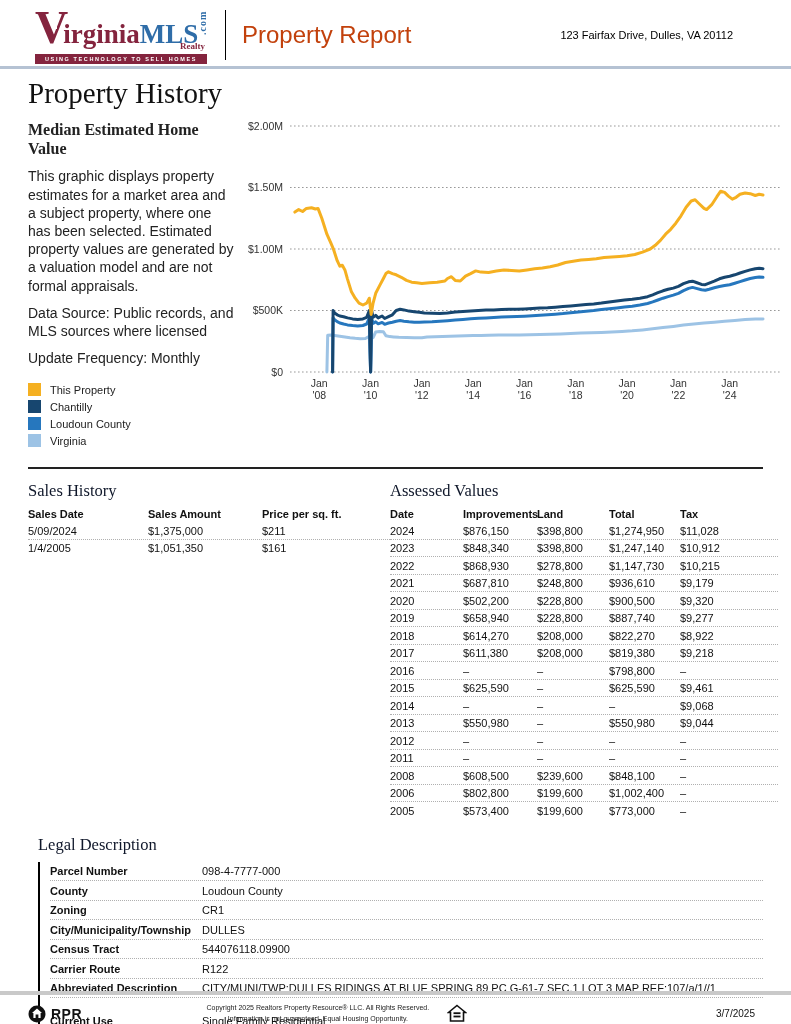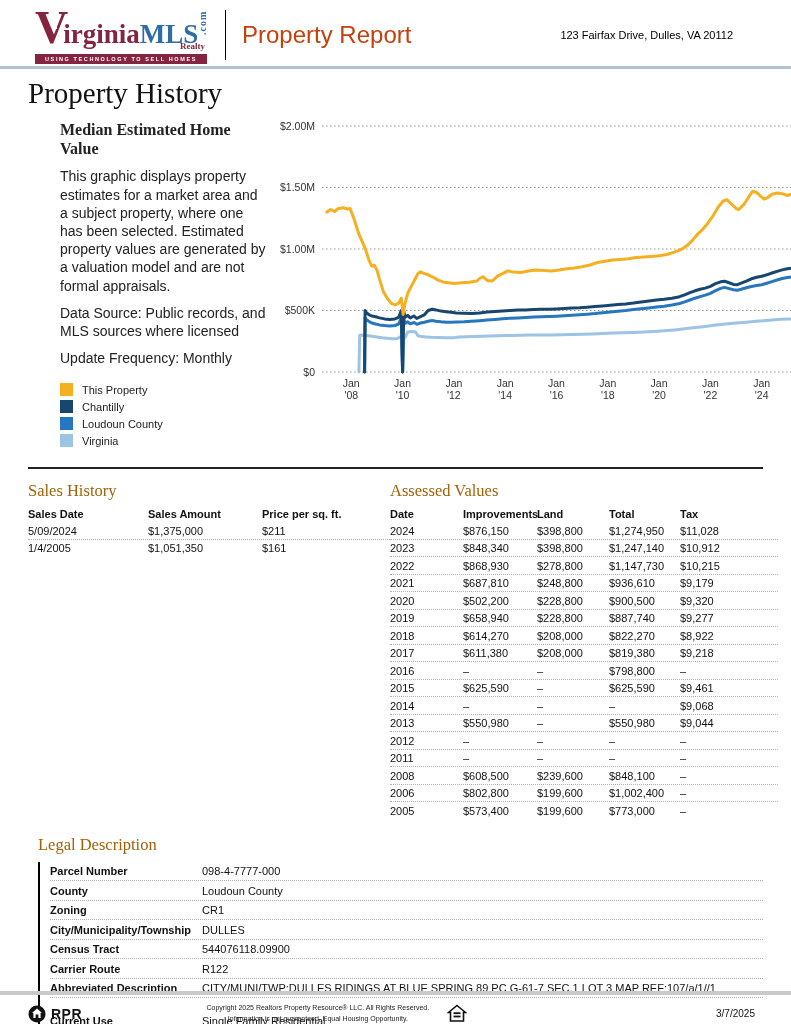--- a/index.html
+++ b/index.html
@@ -21,35 +21,35 @@
   .header-divider { width:1px; height:50px; background:#000; margin:0 16px 0 12px; flex:none; }
   .header-title { font-size:24px; color:#c2410c; }
   .header-address { margin-left:auto; font-size:11px; color:#000; }
   .header-rule { height:3px; background:#b5c2d3; }
 
   
   .main { padding:0 28px; }
   h1.page-title { font-family:"Liberation Serif", serif; font-weight:400; font-size:29px; color:#111; margin:8px 0 6px; }
 
   .chart-row { display:flex; }
-  .chart-left { width:207px; flex:none; padding-top:4px;margin-left:32px; }
+  .chart-left { width:207px; flex:none; padding-top:4px; }
   .chart-subtitle { font-family:"Liberation Serif", serif; font-weight:700; font-size:16px; line-height:1.2; color:#222; }
   .chart-desc, .chart-source, .chart-freq { font-size:14px; line-height:1.3; color:#222; margin-top:9px; }
   .legend { margin-top:16px; }
   .legend-item { display:flex; align-items:center; margin:4px 0; }
   .legend-swatch { width:13px; height:13px; margin-right:9px; flex:none; }
   .legend-label { font-size:11px; color:#222; }
   .chart-right { flex:1; }
   svg text.tick { font-family:"Liberation Sans", sans-serif; font-size:10.5px; fill:#333; }
 
   .section-rule { border:none; border-top:2px solid #222; margin:16px 0 12px; }
 
   
   .tables-row { display:flex; }
-  .section-title { font-family:"Liberation Serif", serif; font-weight:400; font-size:16.5px; color:#a16207; margin-bottom:7px; }
+  .section-title { font-family:"Liberation Serif", serif; font-weight:400; font-size:16.5px; color:#0f172a; margin-bottom:7px; }
   .sales-col { width:362px; flex:none; }
   .assessed-col { width:388px; margin-left:auto; flex:none; }
   .trow { display:grid; font-size:11px; align-items:baseline; }
   .sales-grid { grid-template-columns:120px 114px auto; }
   .assessed-grid { grid-template-columns:73px 74px 72px 71px auto; }
   .thead .tcell { font-weight:bold; }
   .tbody .trow { padding:2.5px 0 2px; }
   .tbody .trow:not(:last-child) { border-bottom:1px dotted #b0b0b0; }
   .thead { padding-bottom:2px; }
   .tcell { white-space:nowrap; overflow:visible; }

